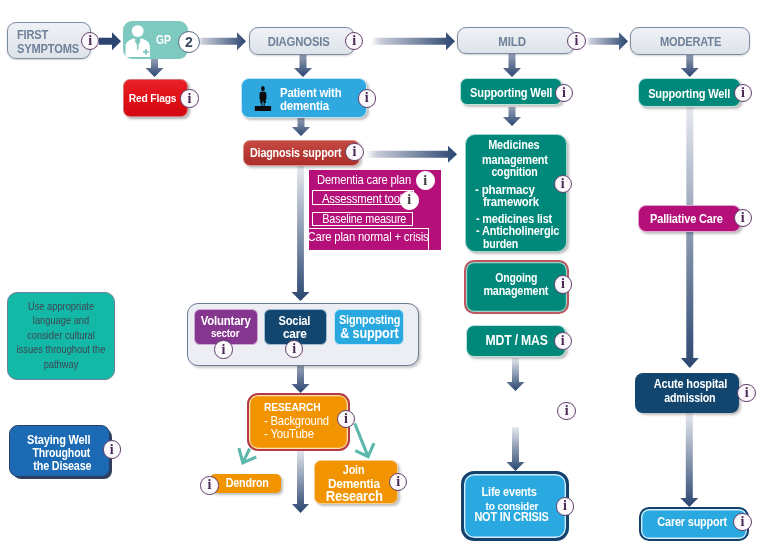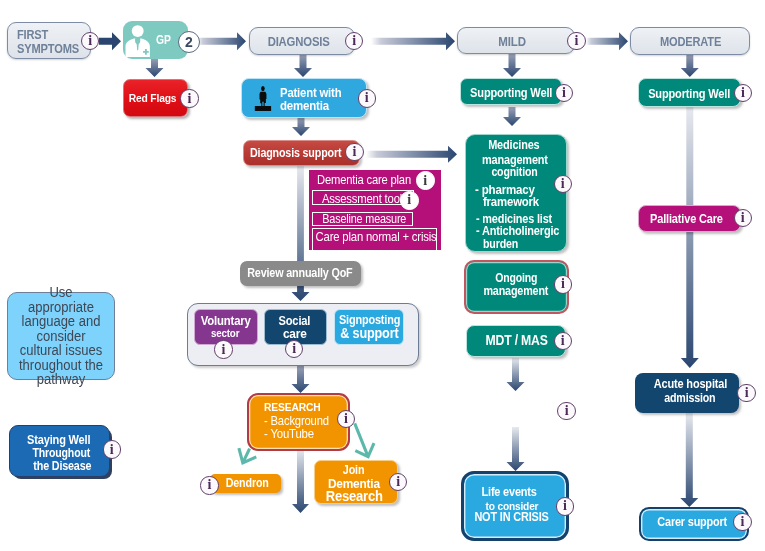--- a/index.html
+++ b/index.html
@@ -118,21 +118,21 @@
     <span class="lbl" style="--cx:51.55px;--cy:12.60px;font-size:13.28px;">MILD</span>
   </div>
   <div class="info" style="left:576.5px;top:28.9px;">
     <span>i</span>
   </div>
   <div class="node stage-pill" style="left:630px;top:14.5px;width:120px;height:28px;">
     <span class="lbl" style="--cx:54.87px;--cy:13.00px;font-size:12.74px;">MODERATE</span>
   </div>
 
   <div class="node note-box" style="left:7px;top:280px;width:108px;height:88px;border:1.7px solid #6f7f99;border-radius:10px;
-              background:#7dd3fc;color:#3f4654;font-size:14px;line-height:14.6px;padding:0 5px;white-space:normal;">
+              background:#14b8a6;color:#3f4654;font-size:10px;line-height:14.6px;padding:0 5px;white-space:normal;">
     <span style="display:block;">Use appropriate language and consider cultural issues throughout the pathway</span>
   </div>
   <div class="node" style="left:9px;top:413px;width:101px;height:52px;border-radius:9px;background:#1b6ab3;
               border:1.5px solid #2c3e66;box-shadow:3px 3px 0 -1px #30405f;">
     <span class="lbl" style="--cx:44.40px;--cy:13.50px;color:#fff;font-weight:bold;font-size:12.66px;">Staying Well</span>
     <span class="lbl" style="--cx:46.99px;--cy:26.60px;color:#fff;font-weight:bold;font-size:12.13px;">Throughout</span>
     <span class="lbl" style="--cx:48.09px;--cy:39.70px;color:#fff;font-weight:bold;font-size:12.38px;">the Disease</span>
   </div>
   <div class="info" style="left:111.8px;top:437.6px;">
     <span>i</span>
@@ -171,32 +171,28 @@
   <div style="position:absolute;left:308.7px;top:157.6px;width:132.7px;height:80px;background:#b5107a;z-index:15;"></div>
   <div class="node" style="left:316.4px;top:159px;width:94px;height:16px;z-index:16;">
     <span class="lbl" style="--cx:40.47px;--cy:7.70px;color:#fff;font-size:12.87px;">Dementia care plan</span>
   </div>
   <div class="node" style="left:312px;top:177.9px;width:102px;height:15.5px;border:1.4px solid #fff;z-index:16;">
     <span class="lbl" style="--cx:42.66px;--cy:6.92px;color:#fff;font-size:12.97px;">Assessment tool</span>
   </div>
   <div class="node" style="left:312.3px;top:199.5px;width:100.7px;height:14.6px;border:1.4px solid #fff;z-index:16;">
     <span class="lbl" style="--cx:44.46px;--cy:6.30px;color:#fff;font-size:12.44px;">Baseline measure</span>
   </div>
-  <div class="node" style="left:312px;top:216.3px;width:125.2px;height:32px;border:1.4px solid #fff;z-index:16;">
+  <div class="node" style="left:304px;top:216.3px;width:125.2px;height:32px;border:1.4px solid #fff;z-index:16;">
     <span class="lbl" style="--cx:53.68px;--cy:7.01px;color:#fff;font-size:13.00px;">Care plan normal + crisis</span>
   </div>
   <div class="info" style="left:425.3px;top:168.6px;background:#ffffff;border-color:#ffffff;color:#3b3b3b;z-index:18;">
     <span>i</span>
   </div>
   <div class="info" style="left:409.3px;top:188.3px;background:#ffffff;border-color:#ffffff;color:#3b3b3b;z-index:18;">
     <span>i</span>
-  </div>
-  <div class="node" style="left:239.7px;top:249.4px;width:121.1px;height:24.5px;border-radius:7px;background:#8a8a8a;
-              box-shadow:2px 2px 2.5px rgba(0,0,0,0.25);">
-    <span class="lbl" style="--cx:51.93px;--cy:11.92px;color:#fff;font-weight:bold;font-size:12.42px;">Review annually QoF</span>
   </div>
   <div style="position:absolute;left:186.6px;top:290.6px;width:230.5px;height:61px;border-radius:11px;
               background:#eceef3;border:1.7px solid #6d7c95;box-shadow:2px 2px 2.5px rgba(0,0,0,0.2);z-index:10;"></div>
   <div class="node" style="left:193.5px;top:297px;width:64.2px;height:35.8px;border-radius:6px;background:#85378f;
               border:1.3px solid #cfa8d4;padding-left:12px;">
     <span class="lbl" style="--cx:27.04px;--cy:9.61px;color:#fff;font-weight:bold;font-size:13.07px;">Voluntary</span>
     <span class="lbl" style="--cx:28.99px;--cy:23.30px;color:#fff;font-weight:bold;font-size:11.26px;">sector</span>
   </div>
   <div class="info" style="left:223.4px;top:337.5px;">
     <span>i</span>

